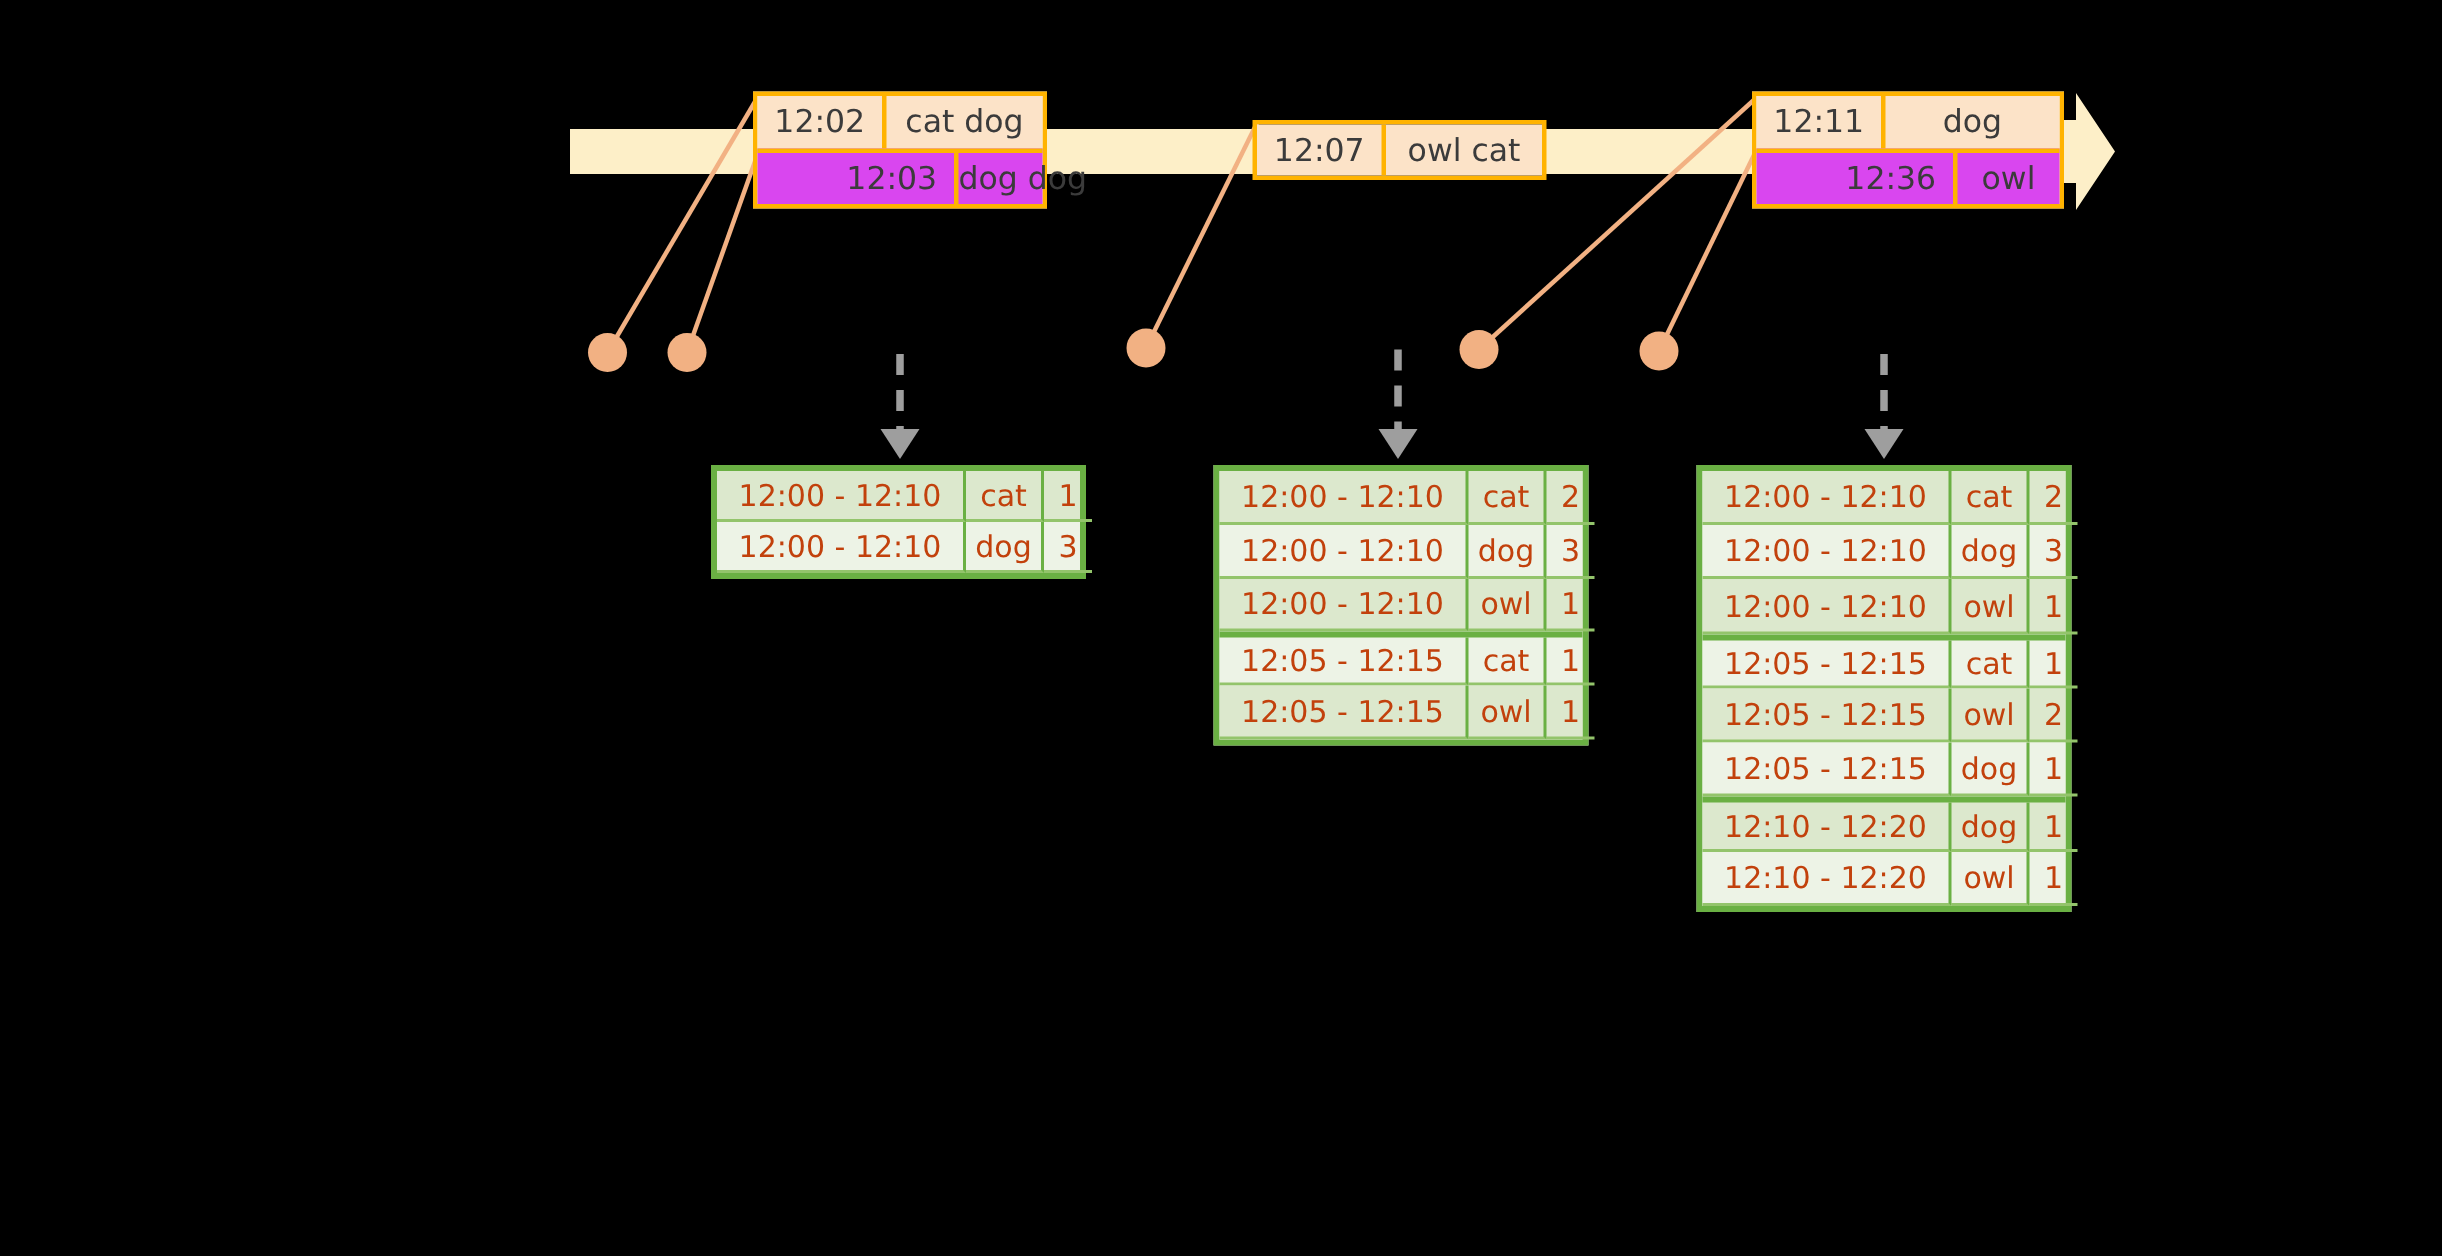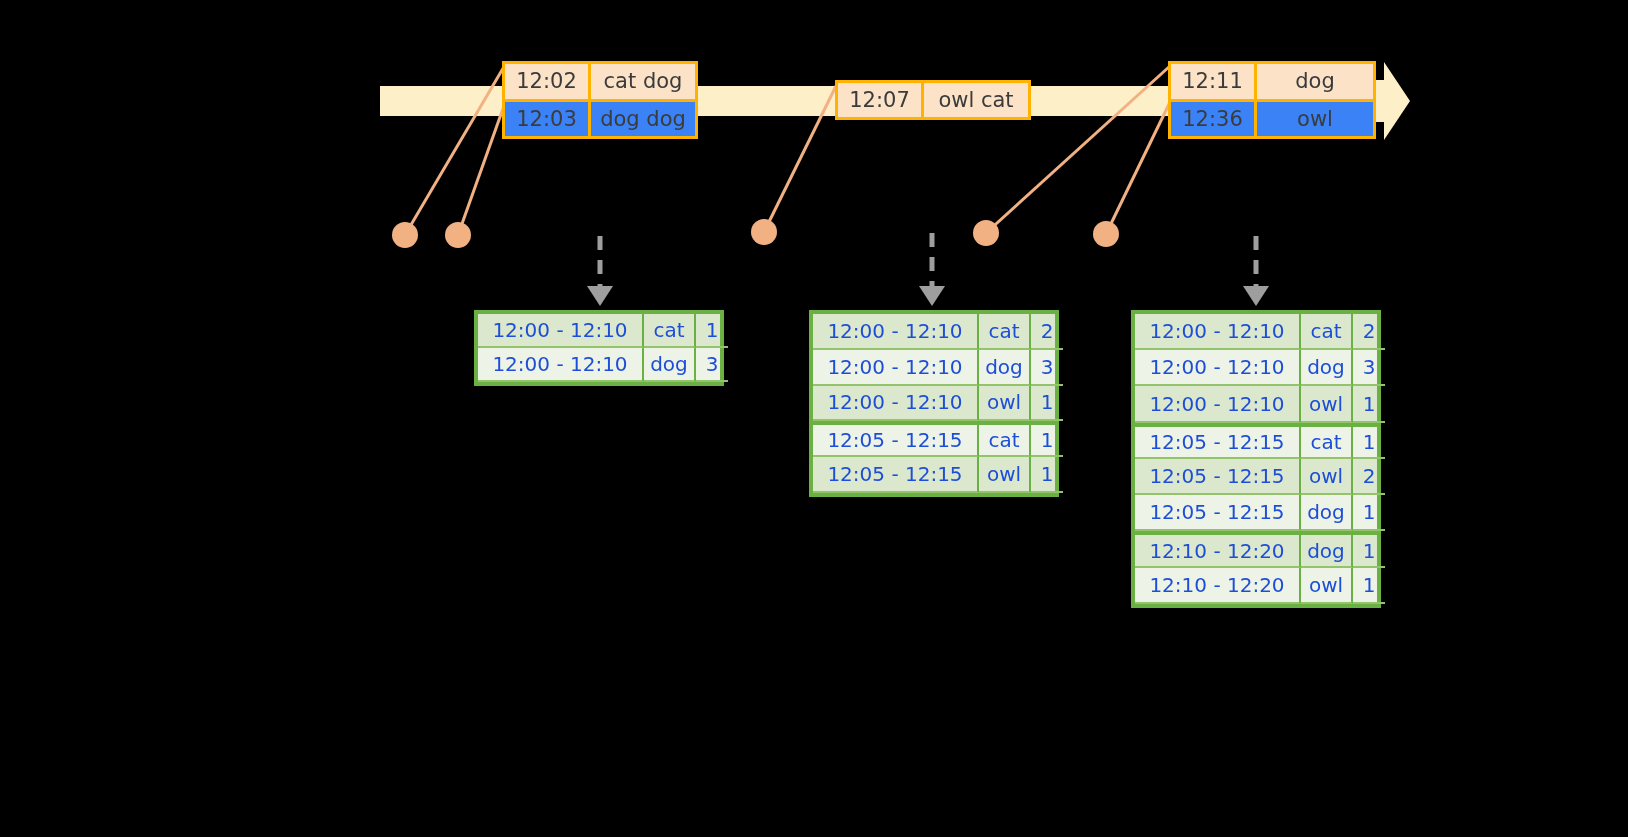--- a/index.html
+++ b/index.html
@@ -42,21 +42,21 @@
   }
   .event-row {
     display: flex;
     flex: 1 1 auto;
     min-height: 0;
   }
   .event-row + .event-row {
     border-top: 3px solid #FFB300;
   }
   .event-row.shade-a { background: #FCE3C8; }
-  .event-row.shade-b { background: #3b82f6; }
+  .event-row.shade-b { background: #d946ef; padding-left: 48px; }
 
   .event-cell {
     display: flex;
     align-items: center;
     justify-content: center;
     font-size: 21px;
     color: #3B3B3B;
     white-space: nowrap;
     box-sizing: border-box;
   }
@@ -89,21 +89,21 @@
     border-top: 4px solid #6AB043;
   }
   .result-row.first {
     border-top: none;
   }
   .result-cell {
     display: flex;
     align-items: center;
     justify-content: center;
     font-size: 20px;
-    color: #1d4ed8;
+    color: #c2410c;
     white-space: nowrap;
     box-sizing: border-box;
     border-right: 2px solid #6AB043;
     border-bottom: 2px solid #93C46B;
   }
   .result-cell:last-child { border-right: none; }
   .result-cell.window { flex: 0 0 auto; }
   .result-cell.key    { flex: 0 0 auto; }
   .result-cell.count  { flex: 0 0 auto; }
 

